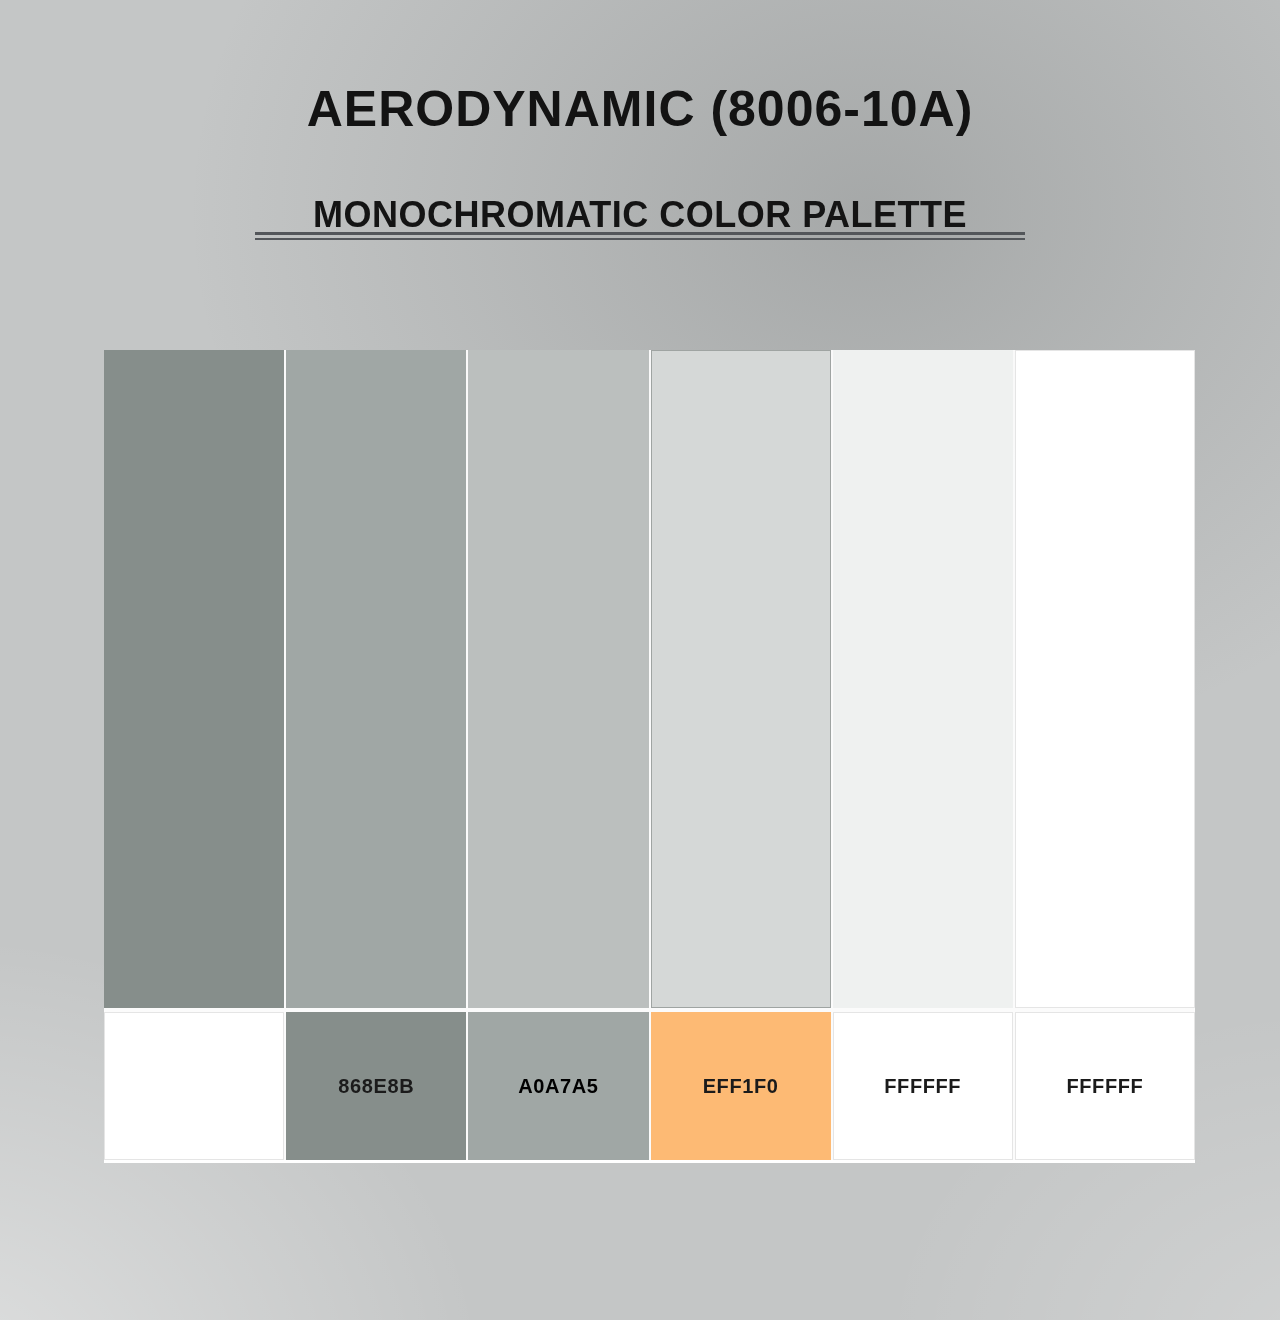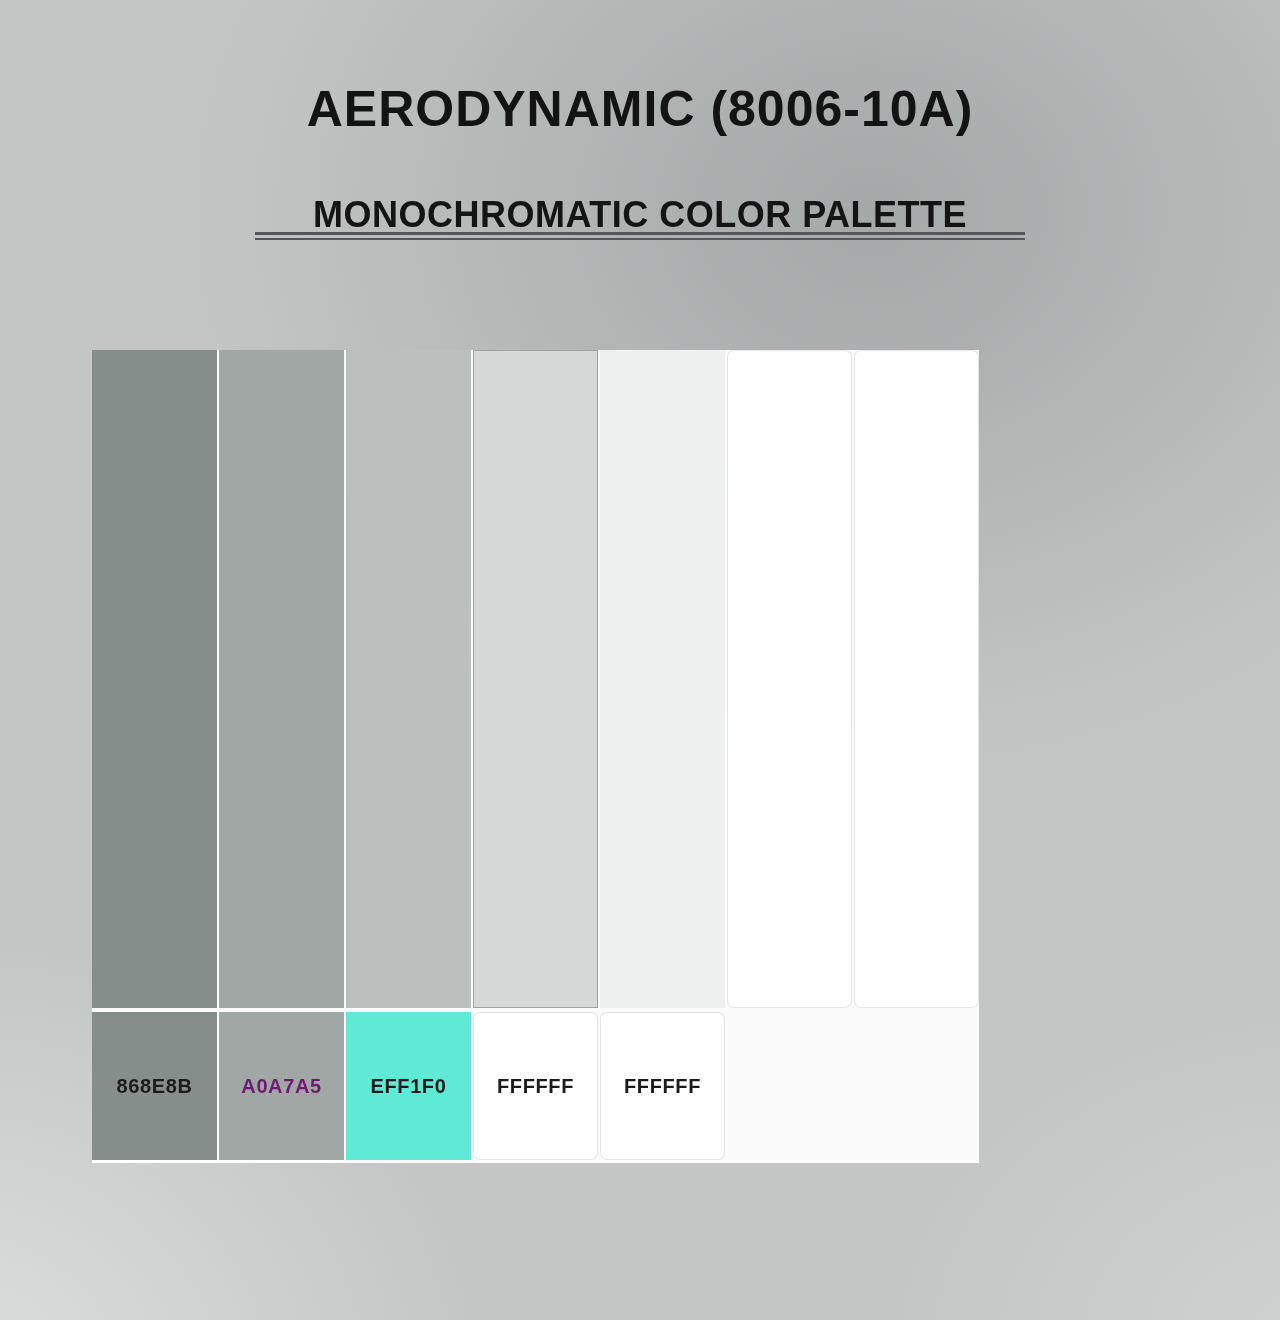--- a/index.html
+++ b/index.html
@@ -25,30 +25,30 @@
     text-align:center;
     font-size:36px;font-weight:bold;letter-spacing:0.5px;
     color:#141414;line-height:1.1;margin-top:28px;
   }
   .divider{
     position:absolute;top:232px;left:255px;width:770px;height:3px;
     border-top:3px solid #53565a;
     border-bottom:2px solid #53565a;
   }
   .grid{
-    position:absolute;left:92px;top:350px;width:887px;
+    position:absolute;left:104px;top:350px;width:1091px;
     display:grid;
-    grid-template-columns:repeat(7,1fr);
+    grid-template-columns:repeat(6,1fr);
     grid-template-rows:658px 148px;
     column-gap:2px;row-gap:4px;
     background:rgba(255,255,255,0.92);
     border-bottom:3px solid rgba(255,255,255,0.92);
   }
   .cell{min-width:0;}
-  .cell.white-edge{box-shadow:inset 0 0 0 1px rgba(0,0,0,0.10);border-radius:7px;}
+  .cell.white-edge{box-shadow:inset 0 0 0 1px rgba(0,0,0,0.10);}
   .cell.base{outline:1px solid #9fa4a2;outline-offset:-1px;}
   .label-cell{
     display:flex;align-items:center;justify-content:center;
     font-size:20px;font-weight:bold;letter-spacing:0.6px;
     color:#1b1b1b;
   }
   .footer{
     position:absolute;top:1286px;left:0;width:100%;
     text-align:center;
     font-size:15px;font-weight:bold;letter-spacing:0.3px;
@@ -68,20 +68,20 @@
 
   <div class="grid">
       <div class="cell swatch-cell" style="background: rgb(134, 142, 139);"></div>
       <div class="cell swatch-cell" style="background: rgb(160, 167, 165);"></div>
       <div class="cell swatch-cell" style="background: rgb(187, 191, 190);"></div>
       <div class="cell swatch-cell base" style="background: rgb(213, 216, 215);"></div>
       <div class="cell swatch-cell" style="background: rgb(239, 241, 240);"></div>
       <div class="cell swatch-cell white-edge" style="background: rgb(255, 255, 255);"></div>
       <div class="cell swatch-cell white-edge" style="background: rgb(255, 255, 255);"></div>
       <div class="cell label-cell" style="background: rgb(134, 142, 139); color: rgb(27, 27, 27);">868E8B</div>
-      <div class="cell label-cell" style="background: rgb(160, 167, 165); color: #701a75;">A0A7A5</div>
-      <div class="cell label-cell" style="background: #5eead4; color: rgb(27, 27, 27);">EFF1F0</div>
+      <div class="cell label-cell" style="background: rgb(160, 167, 165); color: #000000;">A0A7A5</div>
+      <div class="cell label-cell" style="background: #fdba74; color: rgb(27, 27, 27);">EFF1F0</div>
       <div class="cell label-cell white-edge" style="background: rgb(255, 255, 255); color: rgb(27, 27, 27);">FFFFFF</div>
       <div class="cell label-cell white-edge" style="background: rgb(255, 255, 255); color: rgb(27, 27, 27);">FFFFFF</div>
     </div>
 
 
 </div>
 
 </body></html>

